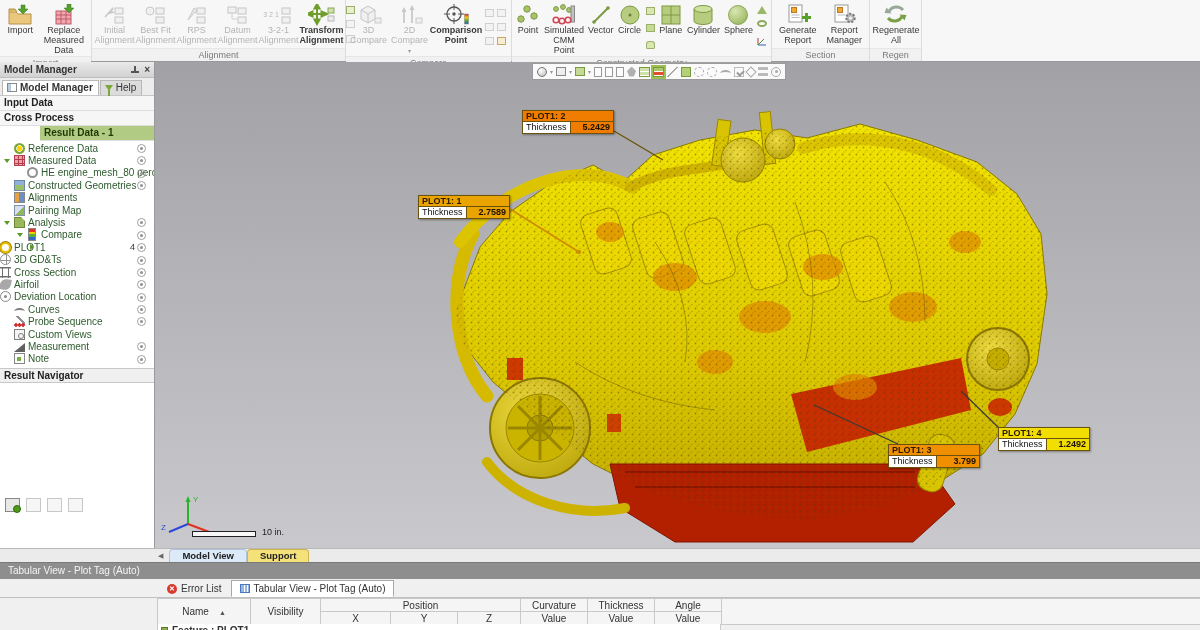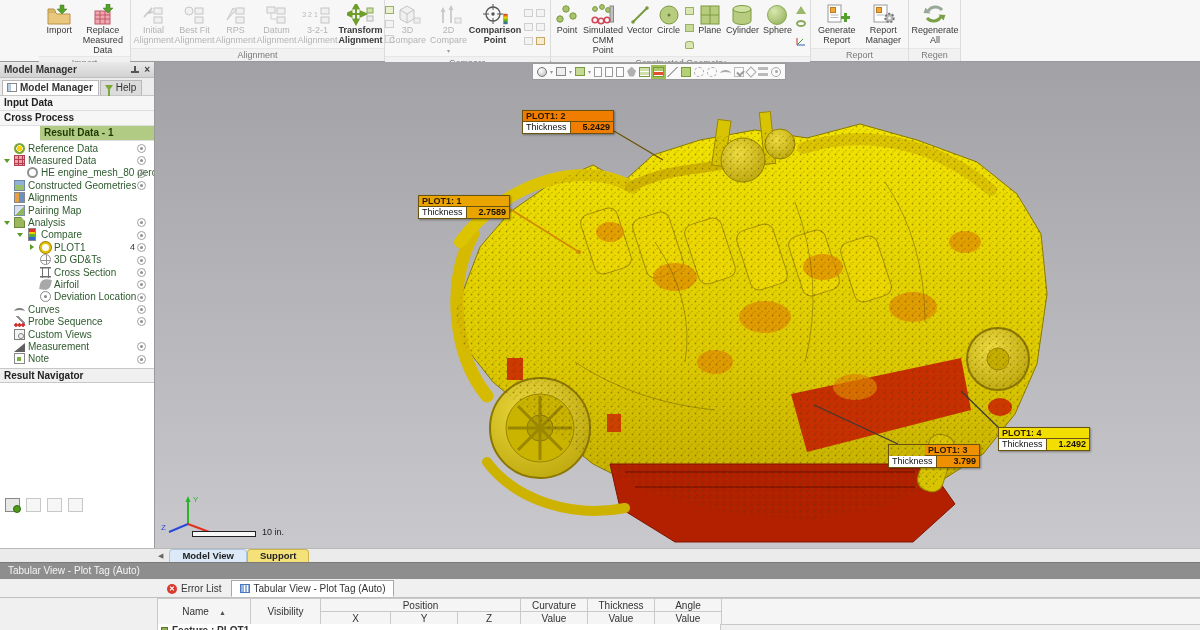--- a/index.html
+++ b/index.html
@@ -1,19 +1,19 @@
 <!DOCTYPE html>
 <html><head>
 <meta charset="utf-8">
 <style>
   * { margin:0; padding:0; box-sizing:border-box; }
   html,body { width:1200px; height:630px; overflow:hidden; font-family:"Liberation Sans", sans-serif; background:#f0f0f0; position:relative; }
 
   
-  .ribbon { position:absolute; left:0; top:0; width:1200px; height:62px; background:#f7f7f7; border-bottom:1px solid #9a9a9a; display:flex;padding-left:39px; }
+  .ribbon { position:absolute; left:0; top:0; width:1200px; height:62px; background:#f7f7f7; border-bottom:1px solid #9a9a9a; display:flex; }
   .rgroup { display:flex; flex-direction:column; border-right:1px solid #dcdcdc; }
   .rgroup-body { display:flex; flex:1; align-items:stretch; padding:1px 2px 0 2px; }
   .rgroup-name { font-size:9px; color:#7a7a7a; text-align:center; height:13px; line-height:12px; border-top:1px solid #e6e6e6; background:#f1f1f1; }
   .rbtn { display:flex; flex-direction:column; align-items:center; padding:2px 2px 0 2px; font-size:9px; line-height:1.1; text-align:center; color:#3a3a3a; cursor:default; }
   .rbtn .ric { height:23px; display:flex; align-items:center; justify-content:center; }
   .rbtn.dis { color:#b4b4b4; }
   .minicol { display:flex; flex-direction:column; justify-content:space-around; padding:2px 1px; }
   .ghostbox { width:9px; height:8px; background:#f3f3f3; border:1px solid #cfcfcf; margin:1px; }
   .minigrid { display:grid; grid-template-columns:11px 11px; grid-auto-rows:13px; align-content:center; gap:1px; padding:0 2px; }
   .caret { font-size:6px; color:#9a9a9a; }
@@ -30,21 +30,21 @@
   .sb-tab { display:flex; align-items:center; gap:3px; font-size:10px; padding:1px 5px 2px 4px; border:1px solid #b8b8b8; border-bottom:none; background:#dcdcdc; color:#333; }
   .sb-tab.active { background:#ffffff; font-weight:bold; }
   .mmtab-ic { width:10px; height:9px; border:1px solid #888; background:linear-gradient(90deg,#b8cce0 0 3px,#fff 3px); }
   .funnel { width:0; height:0; border-left:4px solid transparent; border-right:4px solid transparent; border-top:6px solid #7aa83a; position:relative; }
   .funnel::after { content:''; position:absolute; left:-1px; top:-1px; width:2px; height:6px; background:#7aa83a; }
   .sb-section { height:15px; line-height:14px; font-size:10px; font-weight:bold; color:#222; padding-left:4px; background:#f6f6f6; border-bottom:1px solid #dedede; }
   .sb-section.sel { color:#1c3a00;margin-left:40px; }
   .tree { padding-top:1px; }
   .trow { display:flex; align-items:center; height:12.4px; font-size:10px; color:#2d5a2d; position:relative; }
   .trow .tlabel { white-space:nowrap; overflow:hidden; }
-  .lvl1 { padding-left:14px; } .lvl2 { padding-left:27px; } .lvl3 { padding-left:40px; }
+  .lvl1 { padding-left:14px; } .lvl2 { padding-left:27px; } .lvl3 { }
   .arrD { width:0; height:0; border-top:4px solid #5a9a28; border-left:3.5px solid transparent; border-right:3.5px solid transparent; position:absolute; }
   .arrR { width:0; height:0; border-left:4px solid #5a9a28; border-top:3.5px solid transparent; border-bottom:3.5px solid transparent; position:absolute; }
   .a1 { left:4px; } .a2 { left:17px; } .a3 { left:30px; }
   .ti { width:11px; height:11px; margin-right:3px; flex:0 0 auto; position:relative; }
   .eye { width:9px; height:9px; border:1px solid #a0a0a0; border-radius:50%; position:absolute; right:8px; top:2px; }
   .eye::after { content:''; position:absolute; left:2px; top:2px; width:3px; height:3px; background:#909090; border-radius:50%; }
   .tcount { position:absolute; right:19px; font-size:9px; color:#333; }
   .ti-ref { border-radius:50%; background:radial-gradient(circle,#ffd400 0 30%,#fffbe0 32% 40%,#7aa83a 42% 78%,transparent 80%); }
   .ti-grid { background:#f0a0a8; box-shadow:inset 0 0 0 1px #b04050; background-image:linear-gradient(#b04050 1px,transparent 1px),linear-gradient(90deg,#b04050 1px,transparent 1px); background-size:4px 4px; }
   .ti-mesh { border:2px solid #909090; border-radius:50%; }
@@ -411,21 +411,21 @@
               <rect x="4" y="1" width="13" height="17" fill="#fff" stroke="#999"></rect>
               <rect x="6.5" y="3.5" width="5" height="5" fill="#f0a830" stroke="#c07820"></rect>
               <line x1="6.5" y1="11" x2="14.5" y2="11" stroke="#bbb"></line>
               <circle cx="19.5" cy="14" r="4.2" fill="#b8b8b8" stroke="#787878" stroke-width="2" stroke-dasharray="2 1.6"></circle>
               <circle cx="19.5" cy="14" r="1.6" fill="#f4f4f4"></circle>
             </svg>
           </span>
         <span>Report Manager</span>
       </div>
     </div>
-    <div class="rgroup-name">Report</div>
+    <div class="rgroup-name">Section</div>
   </div>
 
   <div class="rgroup" style="width:52px">
     <div class="rgroup-body">
       <div class="rbtn" style="width:48px">
         <span class="ric">
             <svg width="26" height="24">
               <path d="M20,7 A8.5,8.5 0 0 0 6,8.5" fill="none" stroke="#9aa89a" stroke-width="3"></path>
               <polygon points="3.5,4.5 8.5,10.5 1.5,10" fill="#9aa89a"></polygon>
               <path d="M5,15 A8.5,8.5 0 0 0 19,13.5" fill="none" stroke="#7aa046" stroke-width="3"></path>
@@ -694,21 +694,21 @@
       </div>
   </div>
   <div class="ptag" style="left:367px;top:48px">
     <div class="ptag-title" style="background: rgb(240, 125, 0);">PLOT1: 2</div>
     <div class="ptag-row">
         <span class="ptag-label">Thickness</span>
         <span class="ptag-val" style="background: rgb(240, 125, 0);">5.2429</span>
       </div>
   </div>
   <div class="ptag" style="left:733px;top:382px">
-    <div class="ptag-title" style="background: rgb(240, 144, 0); margin-left: 36px;">PLOT1: 3</div>
+    <div class="ptag-title" style="background: rgb(240, 144, 0);">PLOT1: 3</div>
     <div class="ptag-row">
         <span class="ptag-label">Thickness</span>
         <span class="ptag-val" style="background: rgb(240, 144, 0);">3.799</span>
       </div>
   </div>
   <div class="ptag" style="left:843px;top:365px">
     <div class="ptag-title" style="background: rgb(242, 222, 0);">PLOT1: 4</div>
     <div class="ptag-row">
         <span class="ptag-label">Thickness</span>
         <span class="ptag-val" style="background: rgb(242, 222, 0);">1.2492</span>

